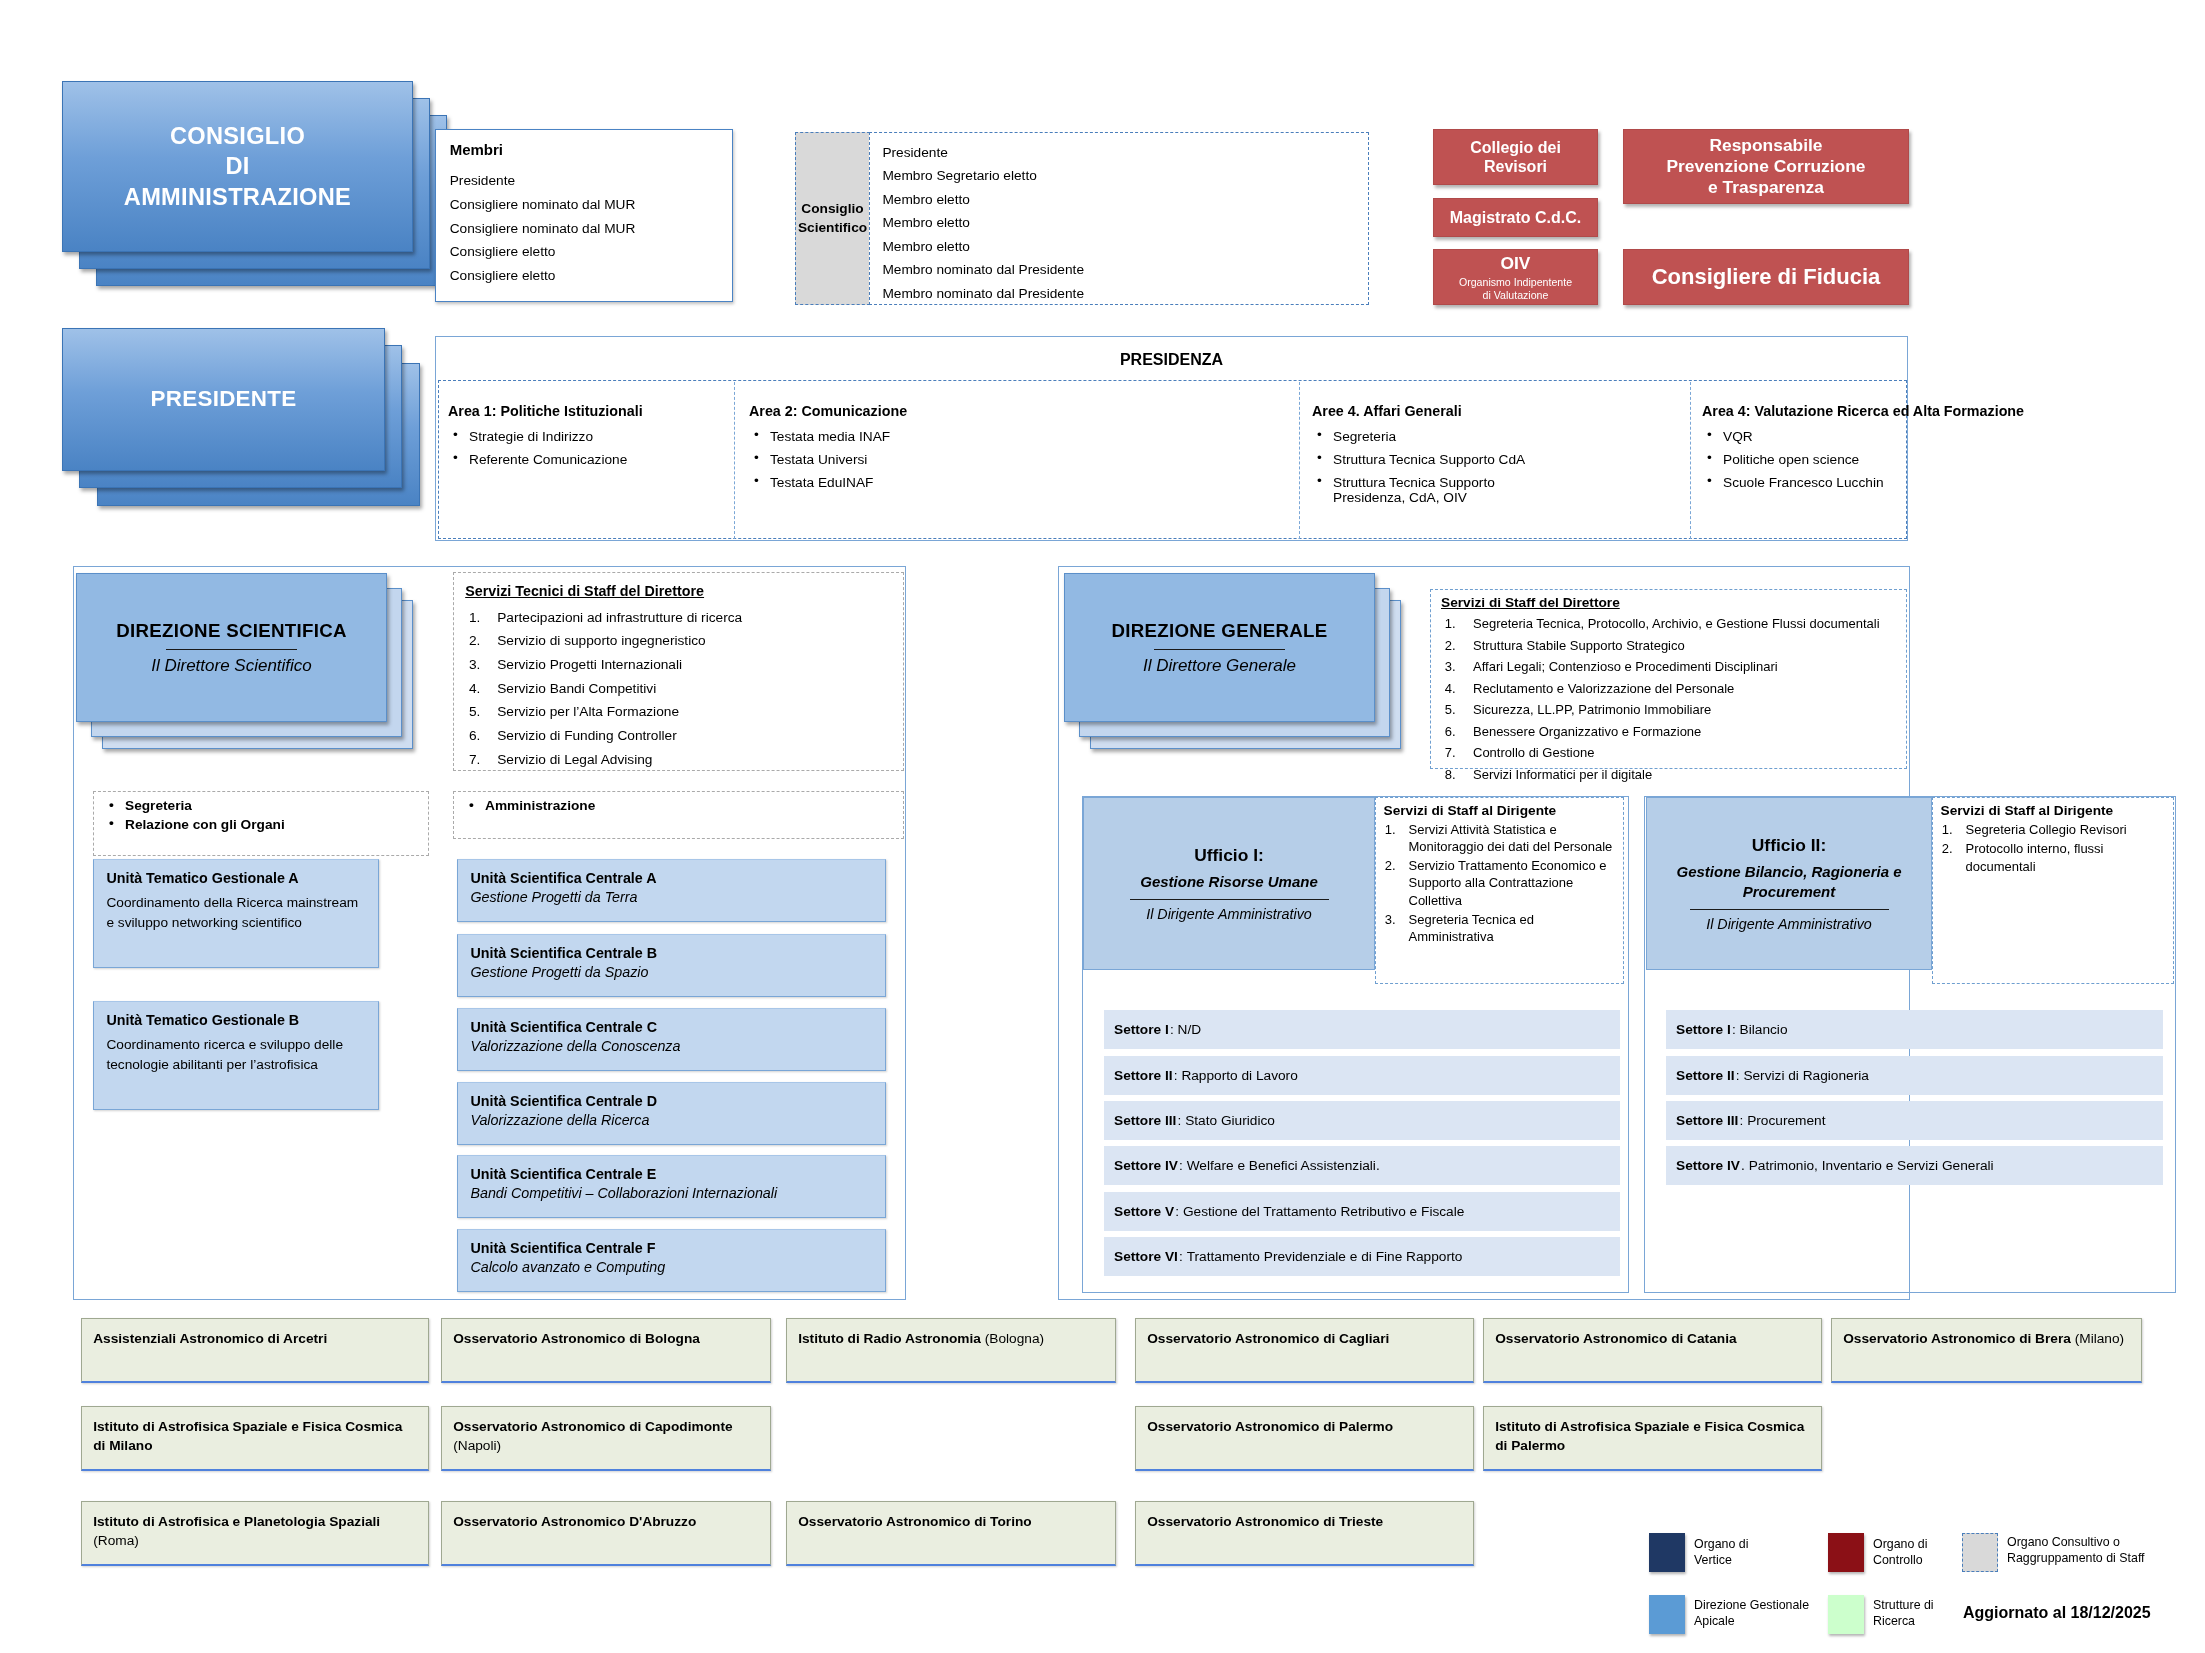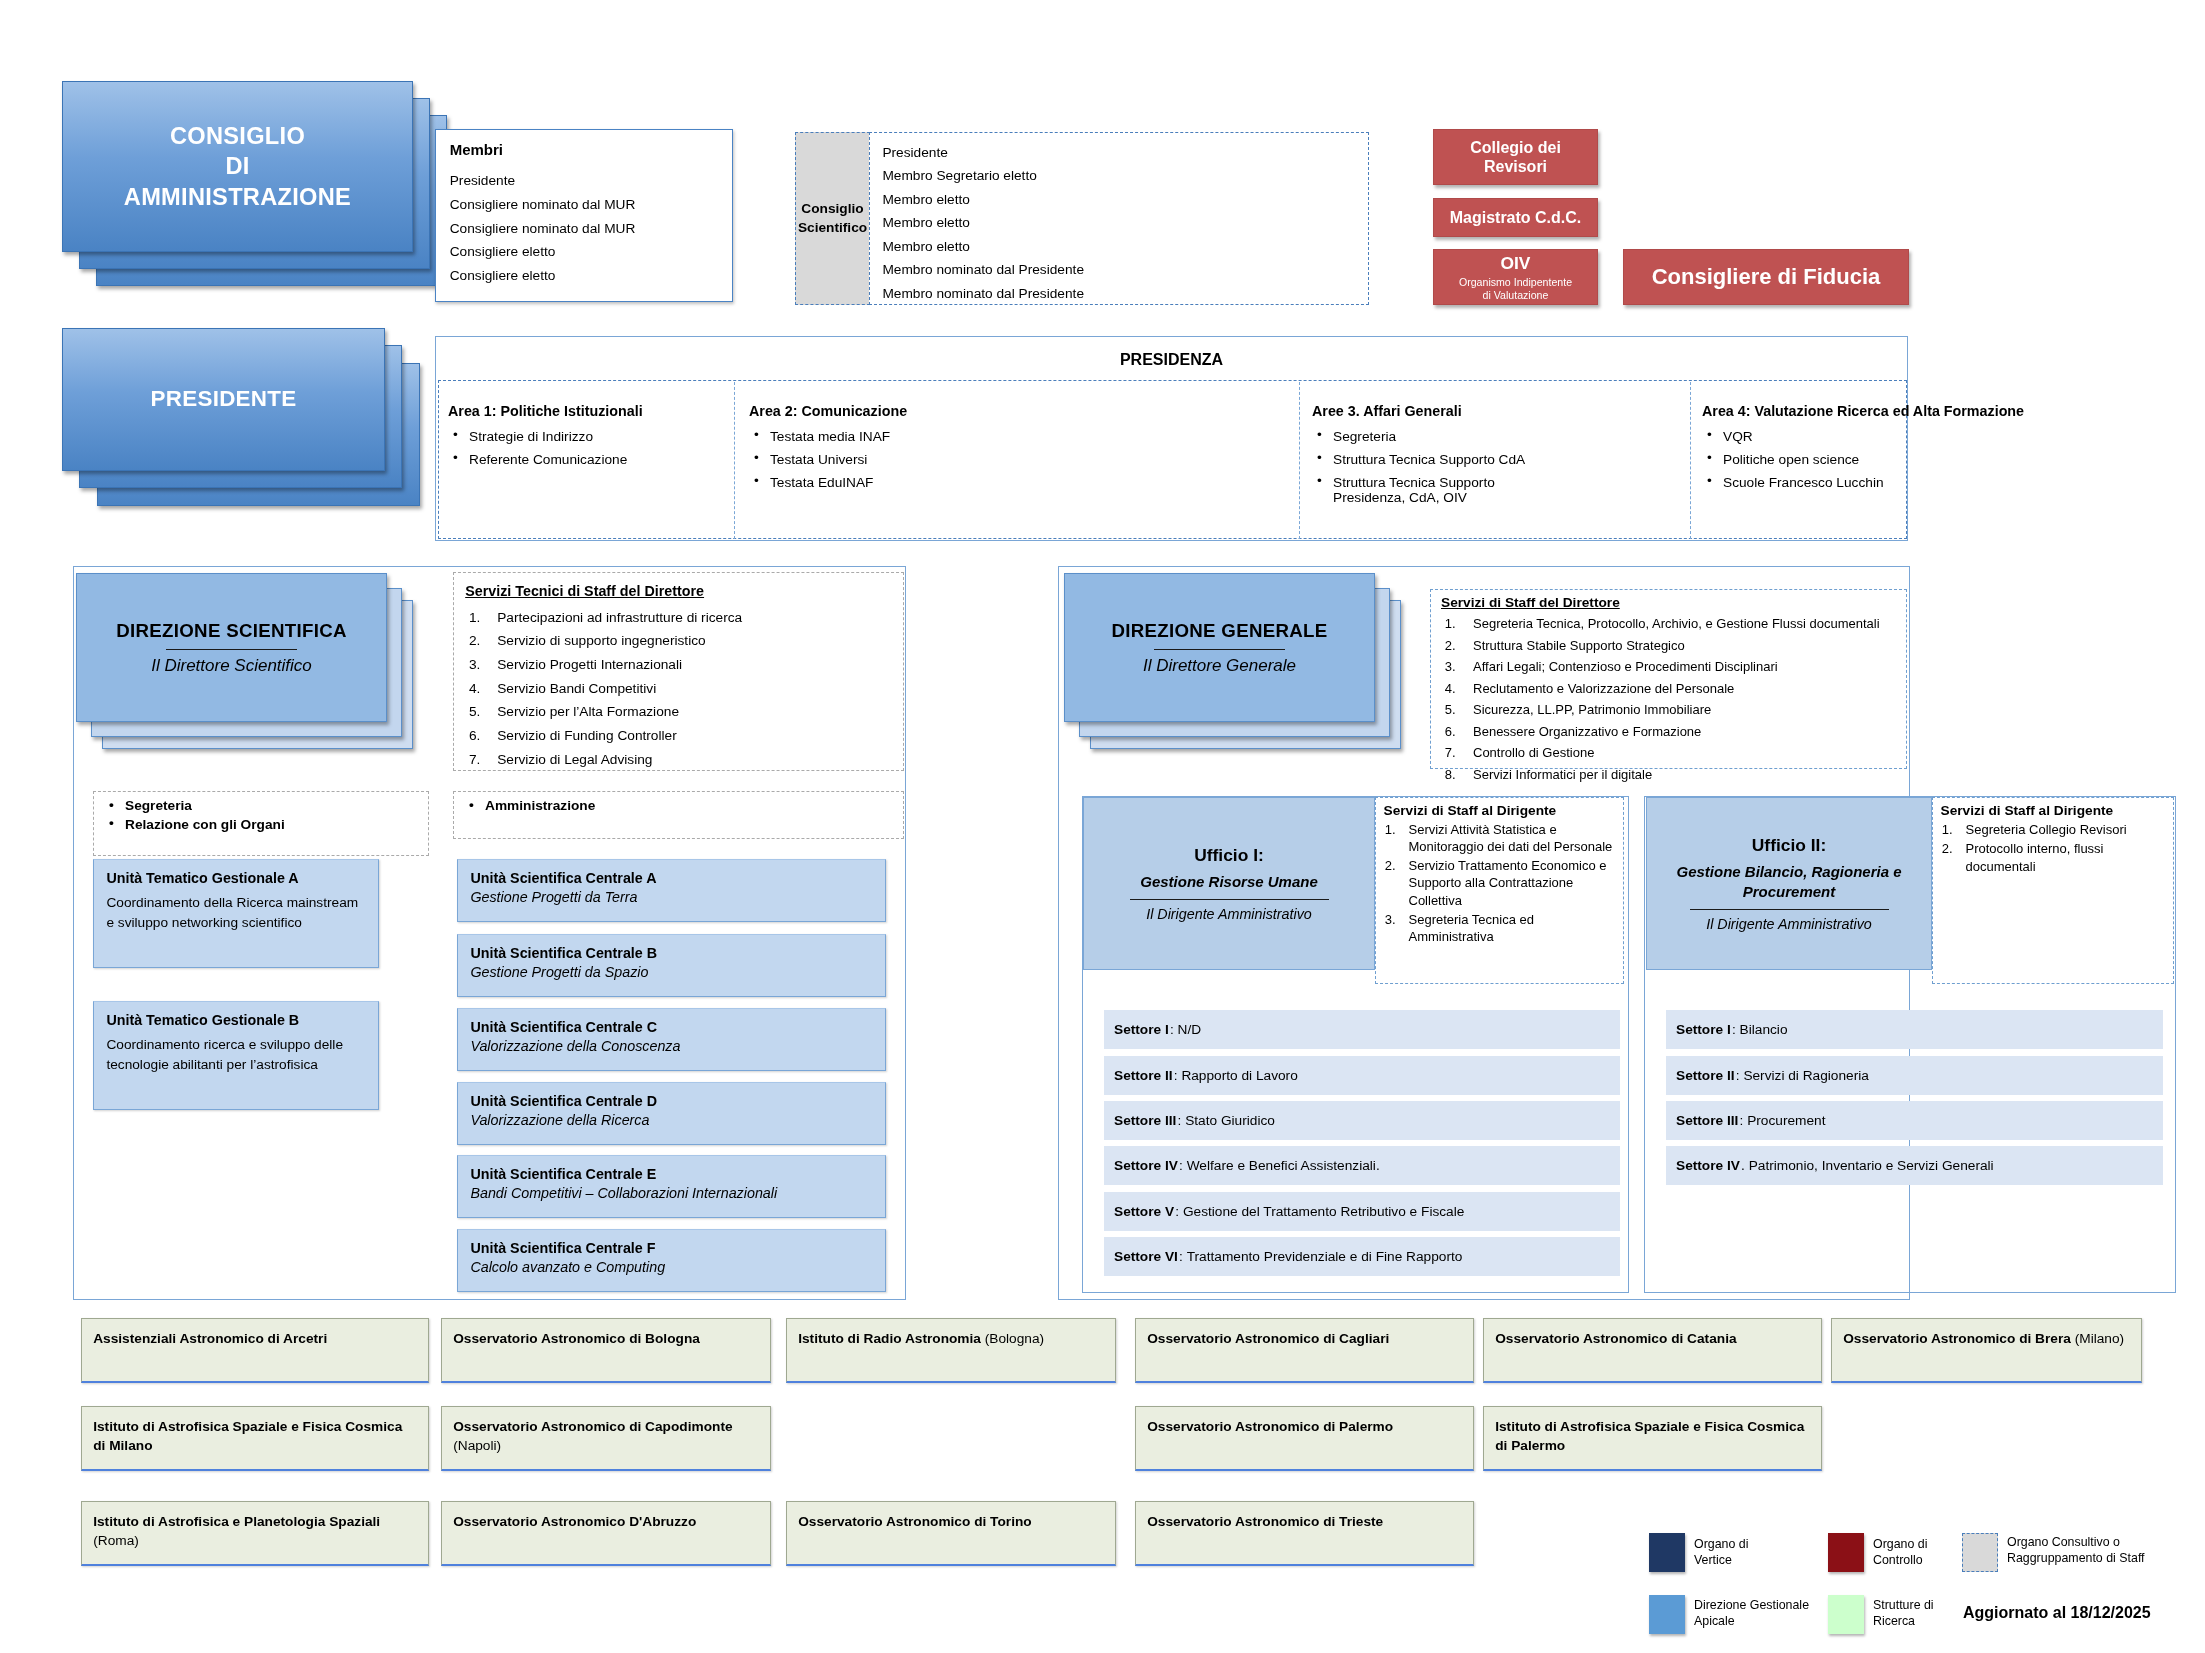--- a/index.html
+++ b/index.html
@@ -207,20 +207,25 @@
 
   <div class="red-box" style="left:1433px; top:198px; width:165px; height:39px; font-size:16px;">
     <div>Magistrato C.d.C.</div>
   </div>
 
   <div class="red-box" style="left:1433px; top:249px; width:165px; height:56px;">
     <div style="font-size:17.4px;">OIV</div>
     <div class="sub" style="max-width:124px;">Organismo Indipentente di Valutazione</div>
   </div>
 
+  <div class="red-box" style="left:1623px; top:129px; width:286px; height:75px; font-size:17.4px;">
+    <div>Responsabile</div>
+    <div>Prevenzione Corruzione</div>
+    <div>e Trasparenza</div>
+  </div>
 
   <div class="red-box" style="left:1623px; top:249px; width:286px; height:56px; font-size:22px;">
     <div>Consigliere di Fiducia</div>
   </div>
 
   <div class="stack" style="left:62px; top:328px; width:385px; height:211px;">
     <div class="sheet s3" style="left:35px; top:35px; width:323px; height:143px;"></div>
     <div class="sheet s2" style="left:17.4px; top:17.4px; width:323px; height:143px;"></div>
     <div class="sheet s1" style="left:0px; top:0px; width:323px; height:143px;">
       <div class="title" style="font-size:22.4px;">PRESIDENTE</div>
@@ -249,21 +254,21 @@
     <div style="display:flex; gap:7.5px;">
       <ul class="bul" style="font-size:13.7px; width:218px;">
         <li>Testata media INAF</li>
         <li>Testata Universi</li>
         <li>Testata EduINAF</li>
       </ul>
     </div>
   </div>
 
   <div class="abs" style="left:1312px; top:403px; width:373px;">
-    <div class="bold" style="font-size:14.3px; margin-bottom:10px;">Aree 3. Affari Generali</div>
+    <div class="bold" style="font-size:14.3px; margin-bottom:10px;">Aree 4. Affari Generali</div>
     <ul class="bul" style="font-size:13.7px;">
       <li>Segreteria</li>
       <li>Struttura Tecnica Supporto CdA</li>
       <li style="width:249px;">Struttura Tecnica Supporto Presidenza, CdA, OIV</li>
     </ul>
   </div>
 
   <div class="abs" style="left:1702px; top:403px; width:410px;">
     <div class="bold" style="font-size:14.3px; margin-bottom:10px;">Area 4: Valutazione Ricerca ed Alta Formazione</div>
     <ul class="bul" style="font-size:13.7px;">

